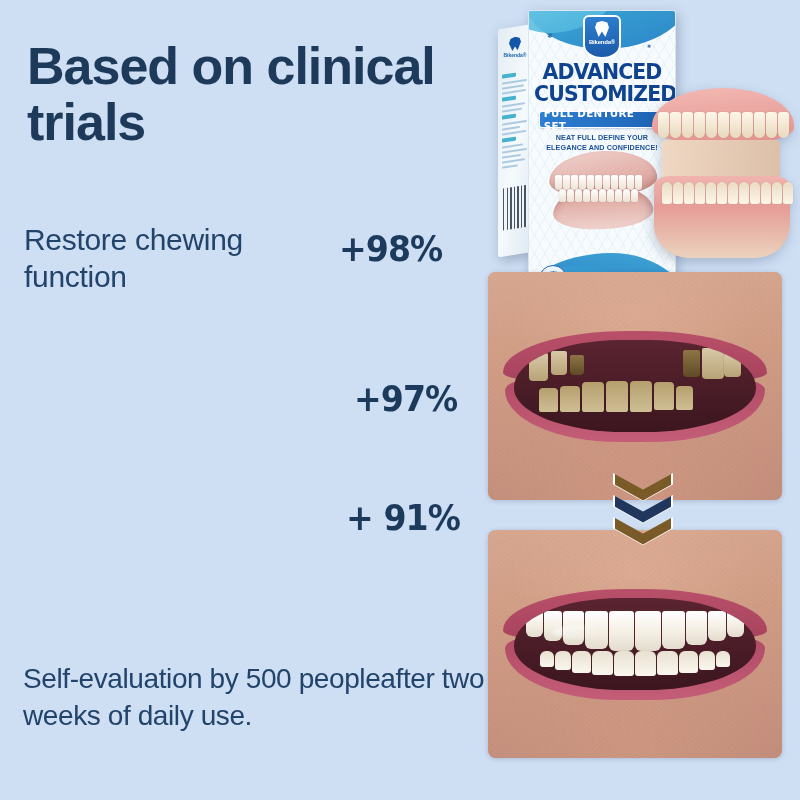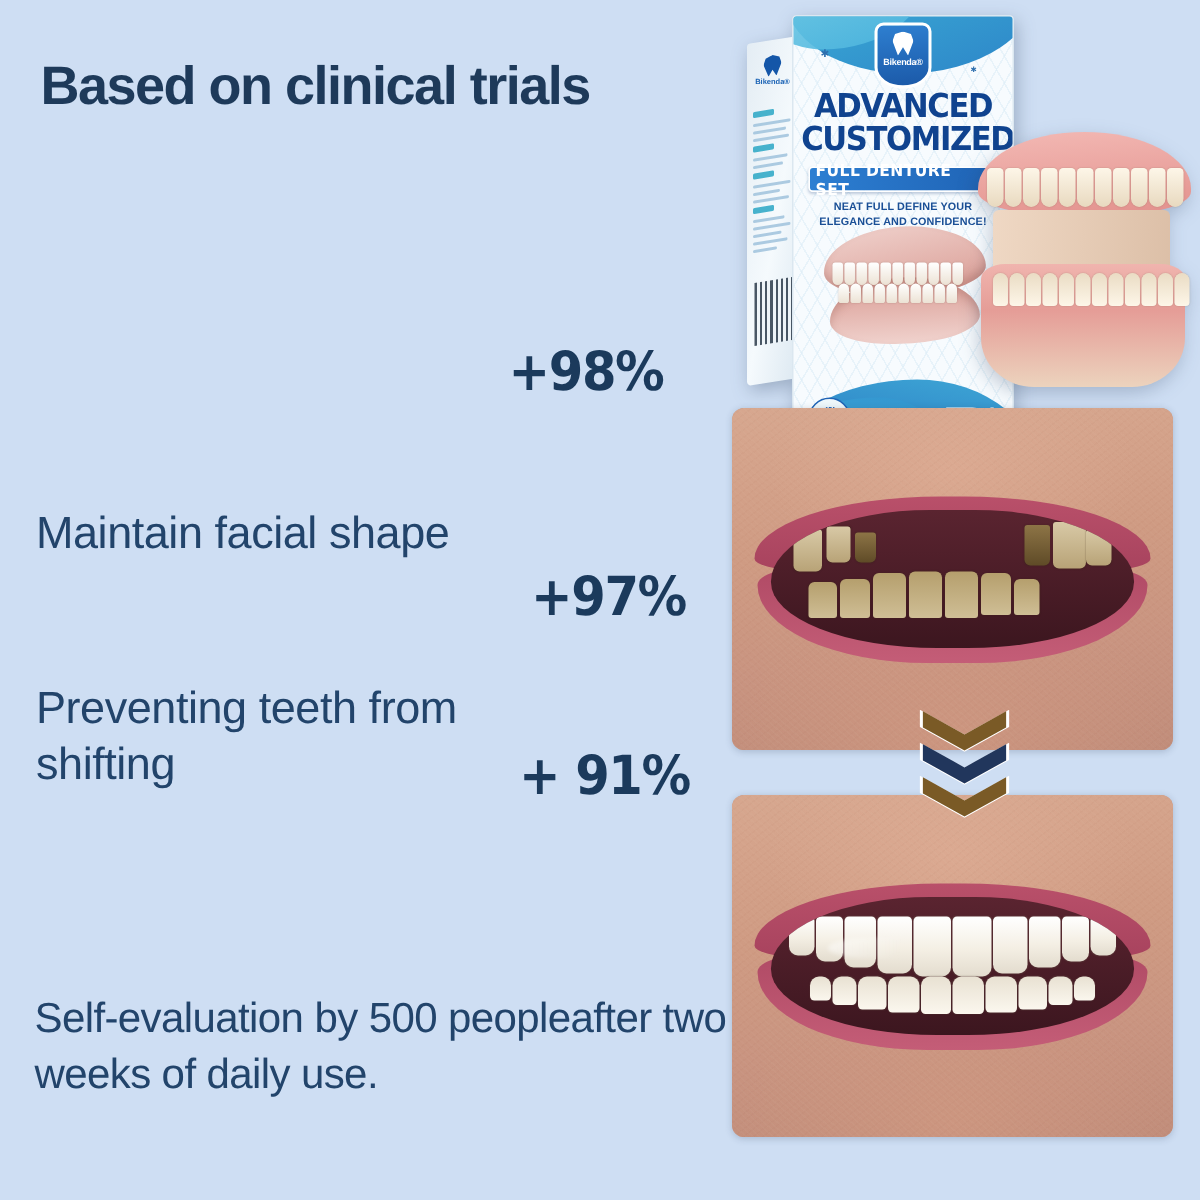--- a/index.html
+++ b/index.html
@@ -8,21 +8,21 @@
     font-family:"Liberation Sans", sans-serif;
     background:#cedef3;
     position:relative;
     overflow:hidden;
   }
   #stage { position:absolute; inset:0; width:800px; height:800px; }
 
   
   .headline {
     position:absolute; left:27px; top:38px; width:460px;
-    font-size:36px; font-weight:bold; line-height:1.08;
+    font-size:52px; font-weight:bold; line-height:1.08;
     color:#1e3a5a; letter-spacing:-1px;
   }
   .feature {
     position:absolute; left:24px; width:460px; height:90px;
   }
   .feat-text {
     position:absolute; left:0; top:0; width:300px;
     font-size:30px; font-weight:300; line-height:1.22;
     color:#22446b; letter-spacing:-0.3px;
   }
@@ -290,28 +290,27 @@
   .chev-o.o3 { top:43px; }
 </style>
 </head>
 <body>
 
 <div id="stage">
 
   <div class="headline">Based on clinical trials</div>
 
   <div class="feature" id="feature-0">
+    <div class="feat-text">Restore chewing function</div>
     <div class="feat-pct">+98%</div>
   </div>
   <div class="feature" id="feature-1">
-    <div class="feat-text">Maintain facial shape</div>
     <div class="feat-pct">+97%</div>
   </div>
   <div class="feature" id="feature-2">
-    <div class="feat-text">Preventing teeth from shifting</div>
     <div class="feat-pct">+ 91%</div>
   </div>
 
   <div class="opinion-note">Self-evaluation by 500 peopleafter two weeks of daily use.</div>
 
   <div id="product-area">
 
     <div class="box-3d">
 
       <div class="box-side">

